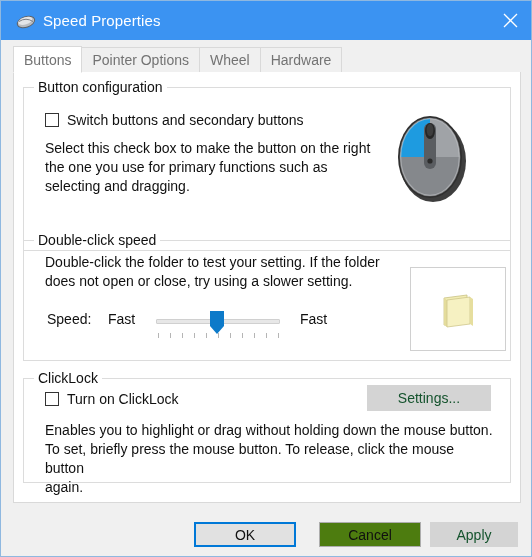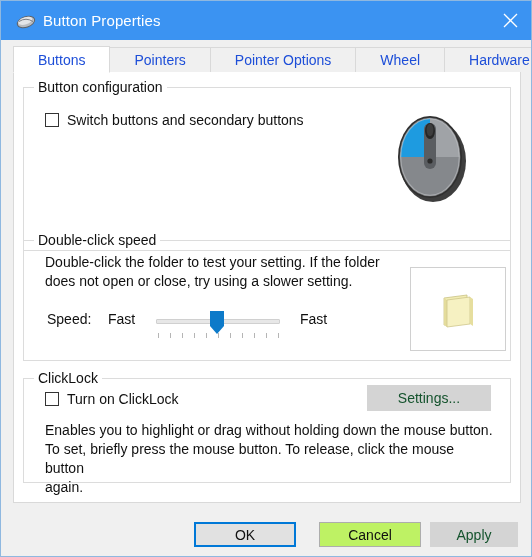--- a/index.html
+++ b/index.html
@@ -67,25 +67,25 @@
     width: 508px;
     height: 25px;
     display: flex;
     align-items: flex-end;
     border-bottom: 1px solid #d9d9d9;
     box-sizing: border-box;
   }
   .tab {
     height: 25px;
     box-sizing: border-box;
-    padding: 0 24px;
+    padding: 0 10px;
     display: flex;
     align-items: center;
     font-size: 14px;
-    color: #1d4ed8;
+    color: #737373;
     background: #f0f0f0;
     border: 1px solid #d9d9d9;
     border-bottom: none;
     margin-right: -1px;
     white-space: nowrap;
     cursor: default;
   }
   .tab.selected {
     background: #ffffff;
     border: 1px solid #d9d9d9;
@@ -236,21 +236,21 @@
     height: 42px;
   }
 
   
   .btn {
     position: absolute;
     box-sizing: border-box;
     font-family: "Liberation Sans", sans-serif;
     font-size: 14px;
     color: #101010;
-    background: #bef264;
+    background: #4d7c0f;
     border: 1px solid #adadad;
     display: flex;
     align-items: center;
     justify-content: center;
     cursor: default;
     white-space: nowrap;
   }
   .btn.disabled {
     color: #14532d;
     background: #d4d4d4;
@@ -272,36 +272,33 @@
 <div id="dialog">
 
   <div class="titlebar">
     <div class="title-icon">
       <svg width="22" height="22" viewBox="0 0 22 22">
         <ellipse cx="11" cy="12" rx="9" ry="5.2" transform="rotate(-18 11 12)" fill="#b9bcc0" stroke="#5d6268" stroke-width="1"></ellipse>
         <ellipse cx="10.2" cy="10.8" rx="7.2" ry="3.6" transform="rotate(-18 10.2 10.8)" fill="#e3e5e8"></ellipse>
         <path d="M4 11.5 Q11 7 18 11.5" stroke="#6f747a" stroke-width="0.9" fill="none"></path>
       </svg>
     </div>
-    <div class="title-text">Button Properties</div>
+    <div class="title-text">Speed Properties</div>
     <div class="titlebar-close">
       <svg width="17" height="17" viewBox="0 0 17 17">
         <path d="M2 2 L15 15 M15 2 L2 15" stroke="#ffffff" stroke-width="1.3" fill="none"></path>
       </svg>
     </div>
   </div>
 
   <div class="tabstrip">
     <div class="tab selected">
       <span>Buttons</span>
     </div>
     <div class="tab">
-      <span>Pointers</span>
-    </div>
-    <div class="tab">
       <span>Pointer Options</span>
     </div>
     <div class="tab">
       <span>Wheel</span>
     </div>
     <div class="tab">
       <span>Hardware</span>
     </div>
   </div>
 
@@ -309,20 +306,23 @@
 
   <div class="group" id="group-button-config">
     <div class="group-title">Button configuration</div>
   </div>
 
   <div class="checkrow" style="left:44px; top:111px;">
     <span class="checkbox"></span>
     <span class="cb-label">Switch buttons and secondary buttons</span>
   </div>
 
+  <div class="body-text" style="left:44px; top:138px; width:330px;">Select this check box to make the button on the right
+the one you use for primary functions such as
+selecting and dragging.</div>
 
   <div id="mouse-graphic">
     <svg width="74" height="94" viewBox="0 0 74 94">
 
       <ellipse cx="39" cy="52" rx="33" ry="41" fill="#1c1c1c" opacity="0.85"></ellipse>
 
       <ellipse cx="36" cy="48" rx="32" ry="41" fill="#2f2f2f"></ellipse>
       <ellipse cx="36" cy="48" rx="29.5" ry="38.5" fill="#8f9296"></ellipse>
 
       <path d="M6.5 48 A29.5 38.5 0 0 1 65.5 48 Z" fill="#a0a3a7"></path>

